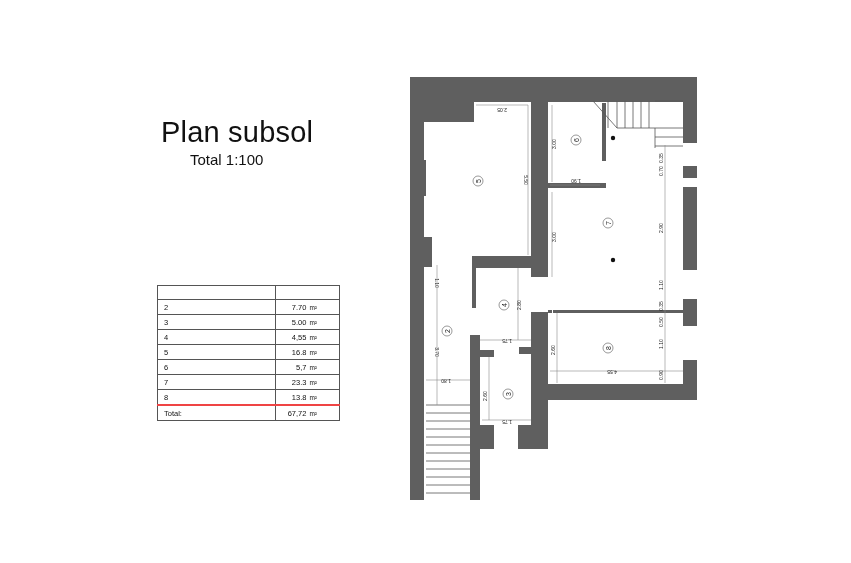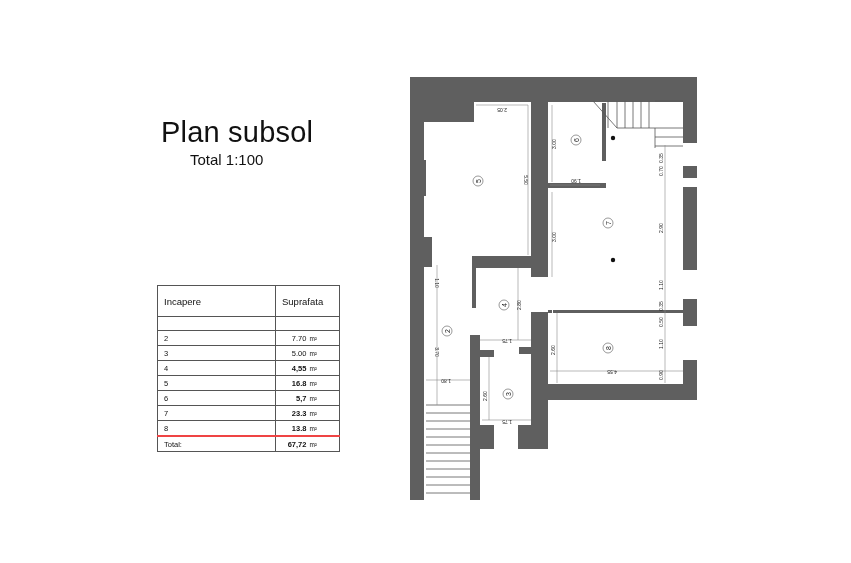--- a/index.html
+++ b/index.html
@@ -4,40 +4,36 @@
 <style>
   html, body { margin:0; padding:0; background:#ffffff; }
   body { width:851px; height:563px; position:relative; overflow:hidden; font-family:"Liberation Sans", sans-serif; color:#111; }
   .title { position:absolute; left:161px; top:116px; font-size:29px; letter-spacing:0.2px; }
   .subtitle { position:absolute; left:190px; top:151px; font-size:15px; }
   table.areas { position:absolute; left:157px; top:285px; width:183px; border-collapse:collapse; font-size:7.5px; }
   table.areas td { border:1px solid #555; height:14px; padding:0 6px; }
   table.areas tr.head td { height:30px; font-size:9.5px; }
   table.areas tr.blank td { height:13px; }
   table.areas td.val { text-align:right; padding-right:22px; }
-  table.areas td.val b { font-weight:bold; }
+  table.areas td.val b { font-weight:normal; }
   table.areas td.val span.unit { font-size:6.5px; margin-left:3px; }
   table.areas tr.total td { border-top:2px solid #ef4444; }
   table.areas td:first-child { width:105px; }
   .plan { position:absolute; left:0; top:0; width:851px; height:563px; }
   .dim { font-family:"Liberation Sans", sans-serif; font-size:5px; fill:#222; }
   .rnum { font-family:"Liberation Sans", sans-serif; font-size:7px; fill:#222; }
 </style>
 </head>
 <body>
 
 <div class="title">Plan subsol</div>
 <div class="subtitle">Total 1:100</div>
 
 <table class="areas">
   <tbody>
-      <tr class="head">
-    <td>Incapere</td>
-    <td>Suprafata</td>
-  </tr>
   <tr class="blank">
         <td></td>
         <td></td>
       </tr>
   <tr>
     <td>2</td>
     <td class="val"><span>7.70</span><span class="unit">m²</span></td>
   </tr>
   <tr>
     <td>3</td>

